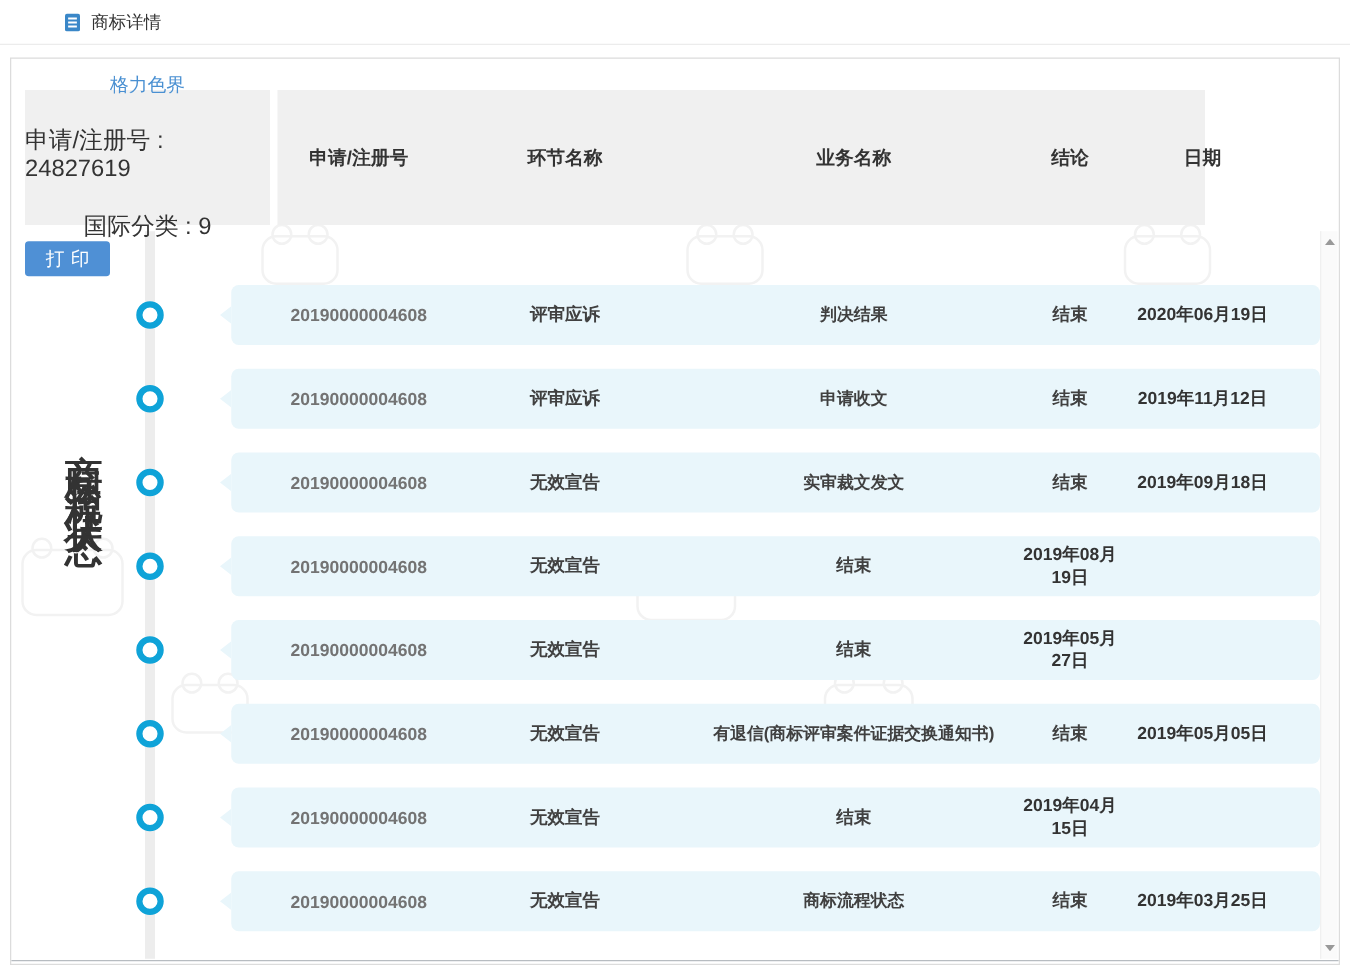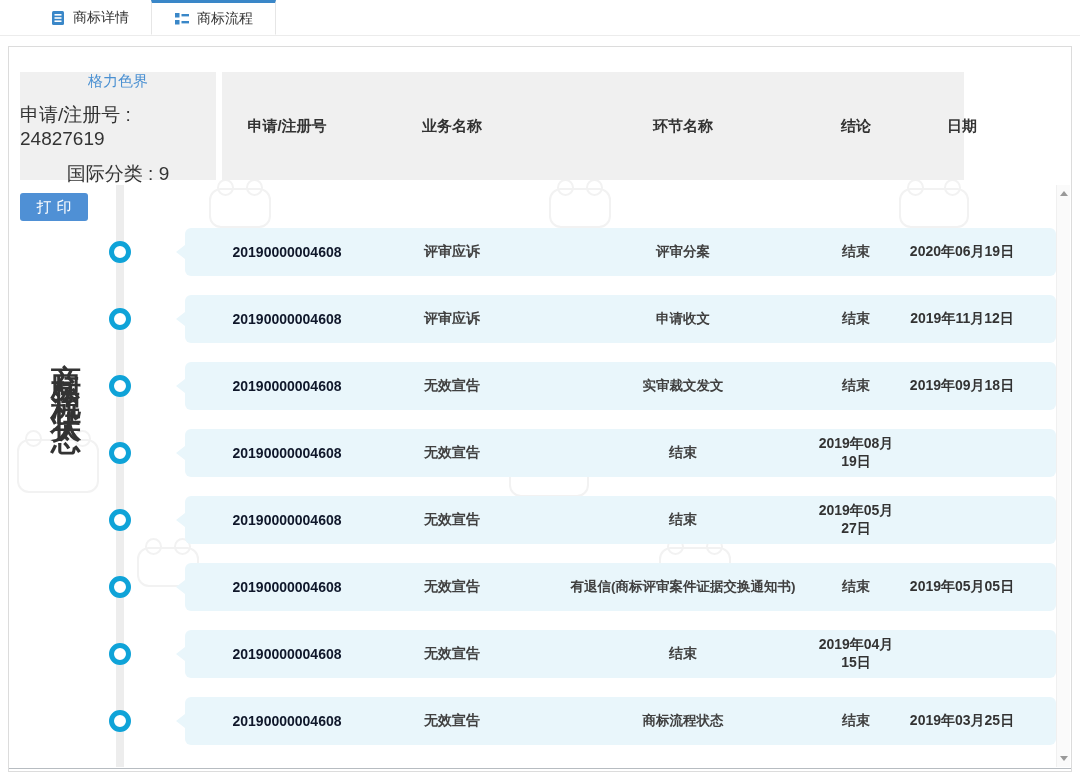--- a/index.html
+++ b/index.html
@@ -2,42 +2,42 @@
 <html><head>
 <meta charset="utf-8">
 <style>
   * { margin:0; padding:0; box-sizing:border-box; }
   html,body { width:1080px; height:778px; background:#fff;
               font-family:"Liberation Sans","DejaVu Sans",sans-serif; }
   body { position:relative; overflow:hidden; }
 
   
   .tabbar { position:absolute; top:0; left:0; width:1080px; height:36px;
-            display:flex; padding-left:28px;
+            display:flex; align-items:flex-end; padding-left:28px;
             border-bottom:1px solid #ececec; }
   .tab { display:flex; align-items:center; gap:7px; padding:0 22px; height:35px;
          font-size:14px; color:#333; cursor:pointer; background:transparent; }
   .tab.active { background:#fff; border:1px solid #e6e6e6; border-top:3px solid #3a87c8;
                 border-bottom:1px solid #fff; margin-bottom:-1px; }
   .tab .ticon { display:inline-flex; width:16px; height:16px; }
 
   
   .panel { position:absolute; left:8px; top:46px; width:1064px; height:726px;
            border:1px solid #dcdcdc; background:#fff; overflow:hidden; }
 
   
   .ghost { position:absolute; border:2px solid #f2f2f2; border-radius:12px; z-index:0; }
   .ghost::before, .ghost::after { content:""; position:absolute; width:13px; height:13px;
            border:2px solid #f2f2f2; border-radius:50%; top:-11px; }
   .ghost::before { left:6px; } .ghost::after { right:6px; }
 
   
   .info-box { position:absolute; left:11px; top:25px; width:196px; height:108px;
               background:#f0f0f0; display:flex; flex-direction:column;
-              justify-content:flex-start; align-items:center; gap:11px; z-index:2; }
+              justify-content:center; align-items:center; gap:21px; z-index:2; }
   .tm-name { color:#4a90d2; font-size:15px; cursor:pointer; }
   .tm-line { color:#333; font-size:19px; }
 
   
   .header-band { position:absolute; left:213px; top:25px; width:742px; height:108px;
                  background:#f0f0f0; display:grid;
                  grid-template-columns:130px 200px 262px 84px 128px;
                  align-items:center; z-index:2; }
   .hcell { text-align:center; font-weight:bold; font-size:15px; color:#333; }
 
@@ -61,21 +61,21 @@
   .circle { position:absolute; left:100px; top:22px; width:22px; height:22px;
             background:#fff; border:5px solid #0fa3d8; border-radius:50%; z-index:2; }
   .row-card { position:absolute; left:176px; top:9px; width:871px; height:48px;
               background:#e9f6fb; border-radius:6px; display:grid;
               grid-template-columns:130px 200px 262px 84px 128px;
               align-items:center; padding-left:37px; cursor:pointer; }
   .bubble-arrow { position:absolute; left:-9px; top:50%; transform:translateY(-50%);
                   width:0; height:0; border-top:7px solid transparent;
                   border-bottom:7px solid transparent; border-right:9px solid #e9f6fb; }
   .cell { text-align:center; font-weight:bold; font-size:14px; }
-  .c-regno  { color:#0f172a; }
+  .c-regno  { color:#737373; }
   .c-biz, .c-stage, .c-result { color:#404040; }
   .c-stage  { font-size:13.5px; line-height:1.3; padding:0 8px; }
   .c-date   { color:#333; }
 
   
   .scrollbar { position:absolute; right:1px; top:138px; width:14px; height:582px;
                background:#fafafa; border-left:1px solid #f0f0f0; z-index:4; }
   .scroll-arrow { position:absolute; left:3px; width:0; height:0;
                   border-left:4px solid transparent; border-right:4px solid transparent; }
   .scroll-arrow.up   { top:6px;    border-bottom:5px solid #999; }
@@ -92,31 +92,20 @@
     <span class="ticon">
       <svg width="16" height="16" viewBox="0 0 16 16">
           <rect x="2" y="1" width="12" height="14" rx="1.5" fill="#3a87c8"></rect>
           <rect x="4.5" y="4" width="7" height="1.6" fill="#fff"></rect>
           <rect x="4.5" y="7.2" width="7" height="1.6" fill="#fff"></rect>
           <rect x="4.5" y="10.4" width="7" height="1.6" fill="#fff"></rect>
         </svg>
     </span>
     <span>商标详情</span>
   </div>
-  <div class="tab active">
-    <span class="ticon">
-      <svg width="16" height="16" viewBox="0 0 16 16">
-          <rect x="1" y="2" width="4.5" height="4.5" fill="#3a87c8"></rect>
-          <rect x="7.5" y="3" width="7.5" height="2.4" fill="#3a87c8"></rect>
-          <rect x="1" y="9" width="4.5" height="4.5" fill="#3a87c8"></rect>
-          <rect x="7.5" y="10" width="7.5" height="2.4" fill="#3a87c8"></rect>
-        </svg>
-    </span>
-    <span>商标流程</span>
-  </div>
 </div>
 
 <div class="panel">
 
   <div class="ghost" style="left:200px; top:141px; width:62px; height:40px;"></div>
   <div class="ghost" style="left:540px; top:141px; width:62px; height:40px;"></div>
   <div class="ghost" style="left:890px; top:141px; width:70px; height:40px;"></div>
   <div class="ghost" style="left:8px;   top:392px; width:82px; height:54px;"></div>
   <div class="ghost" style="left:500px; top:402px; width:80px; height:48px;"></div>
   <div class="ghost" style="left:128px; top:500px; width:62px; height:40px;"></div>
@@ -125,38 +114,38 @@
   <div class="timeline-line"></div>
 
   <div class="info-box">
     <div class="tm-name">格力色界</div>
     <div class="tm-line">申请/注册号 : 24827619</div>
     <div class="tm-line">国际分类 : 9</div>
   </div>
 
   <div class="header-band">
     <span class="hcell">申请/注册号</span>
+    <span class="hcell">环节名称</span>
     <span class="hcell">业务名称</span>
-    <span class="hcell">环节名称</span>
     <span class="hcell">结论</span>
     <span class="hcell">日期</span>
   </div>
 
   <button class="print-btn">打印</button>
 
   <div class="vertical-title">商标流程状态</div>
 
   <div id="rows-container">
   <div class="timeline-row">
     <span class="circle"></span>
     <div class="row-card">
       <span class="bubble-arrow"></span>
       <span class="cell c-regno">20190000004608</span>
       <span class="cell c-biz">评审应诉</span>
-      <span class="cell c-stage">评审分案</span>
+      <span class="cell c-stage">判决结果</span>
       <span class="cell c-result">结束</span>
       <span class="cell c-date">2020年06月19日</span>
     </div>
   </div>
 
   <div class="timeline-row">
     <span class="circle"></span>
     <div class="row-card">
       <span class="bubble-arrow"></span>
       <span class="cell c-regno">20190000004608</span>

